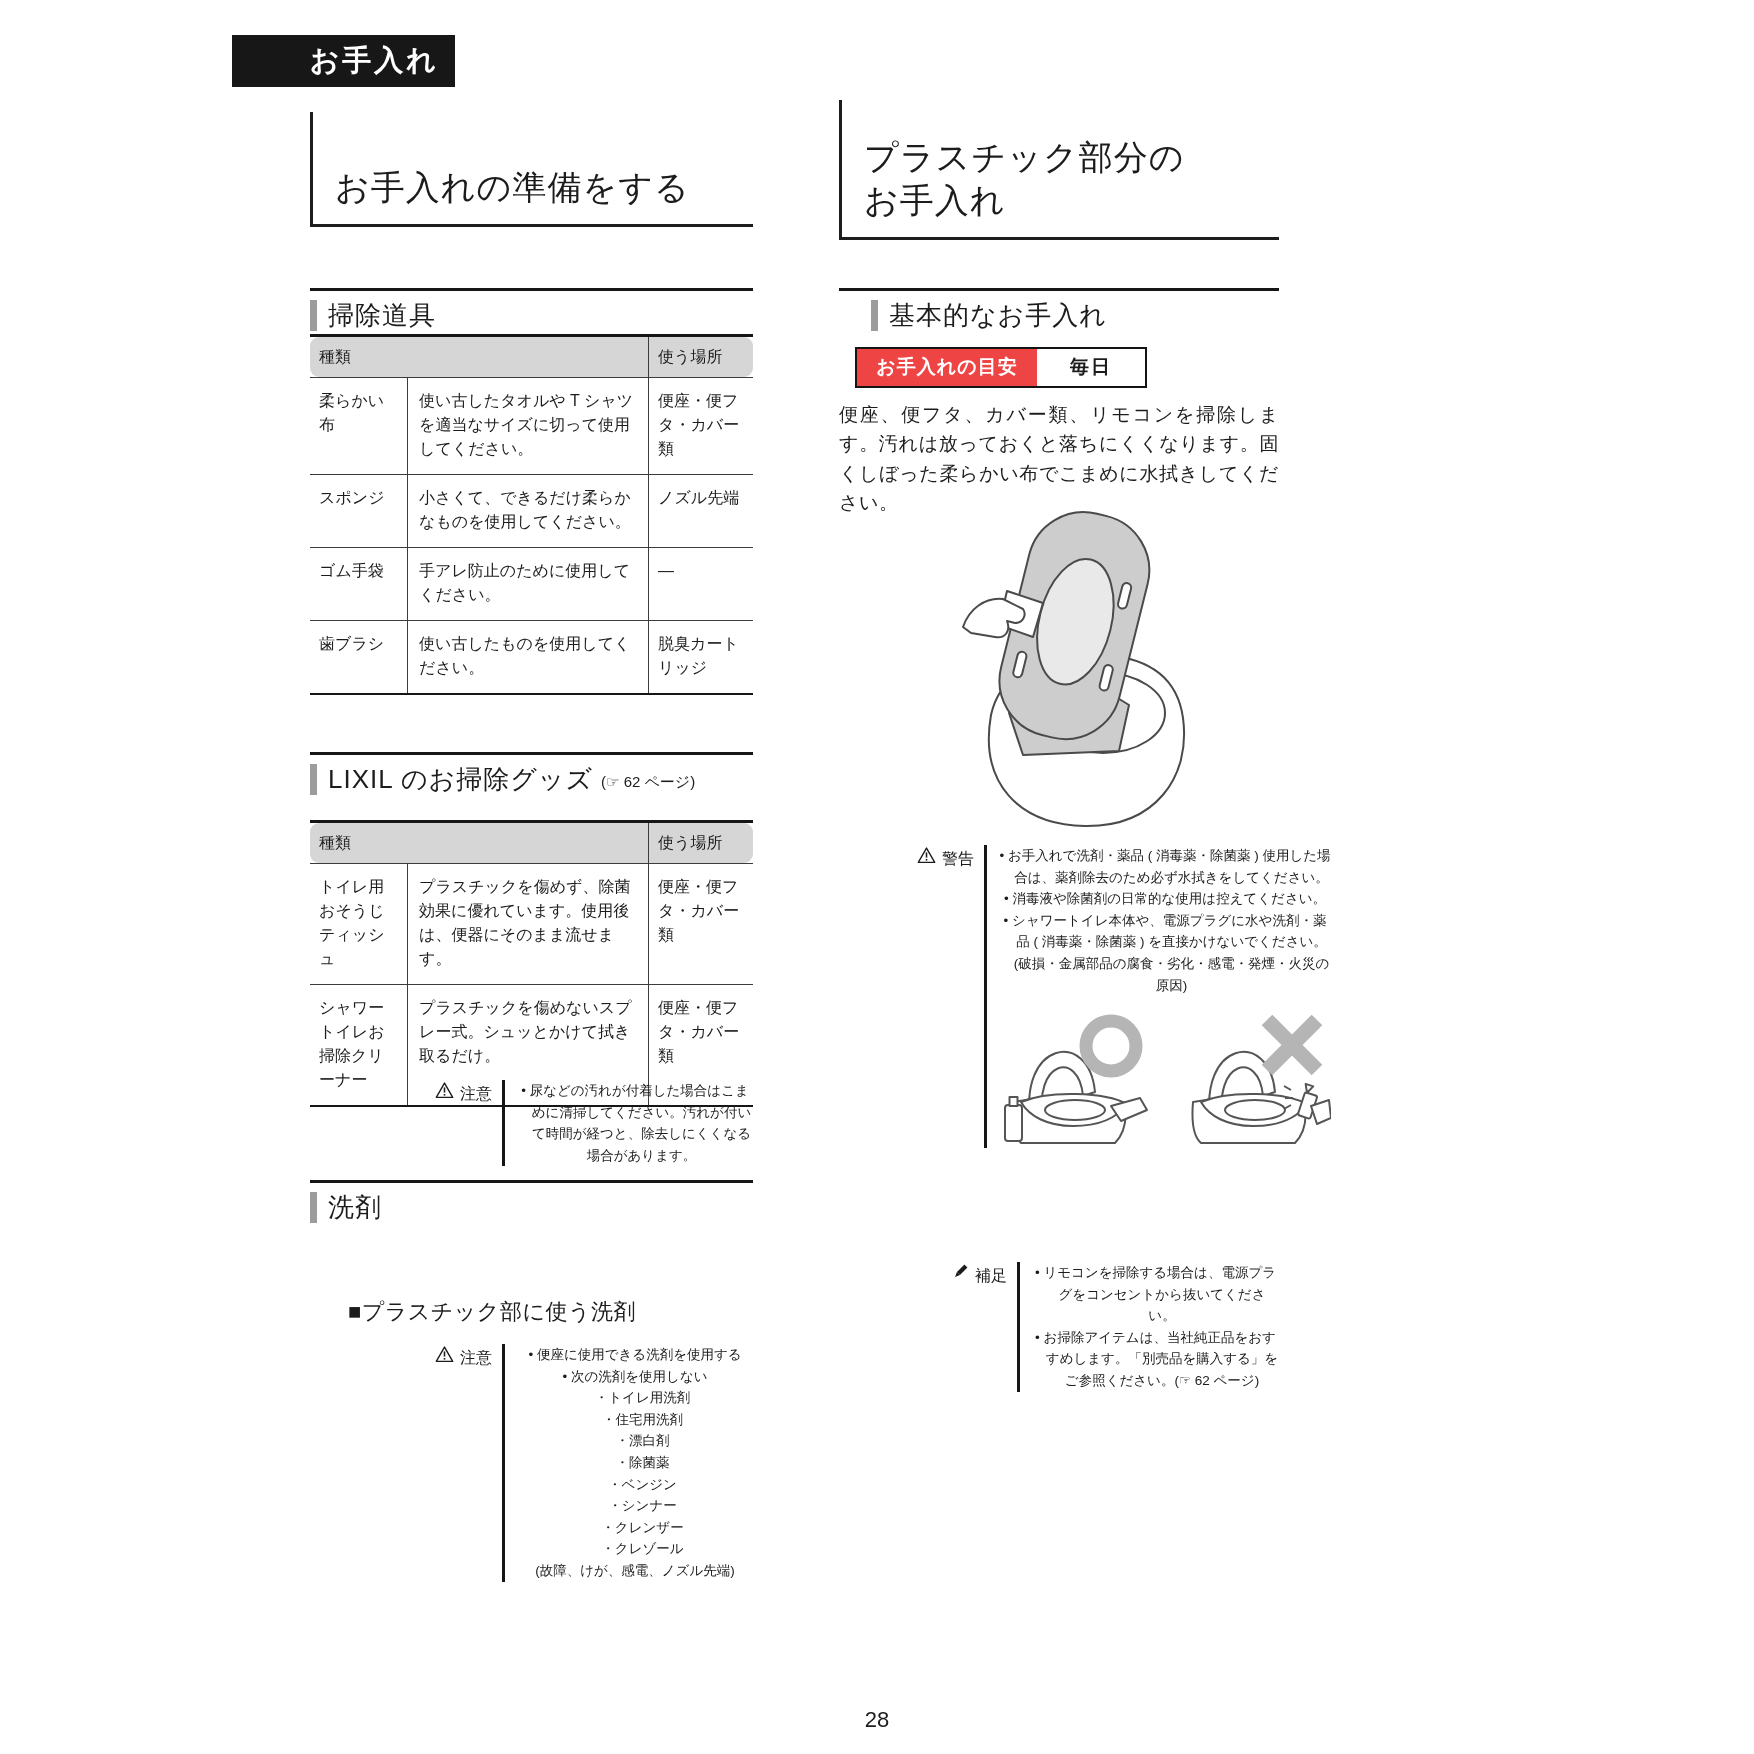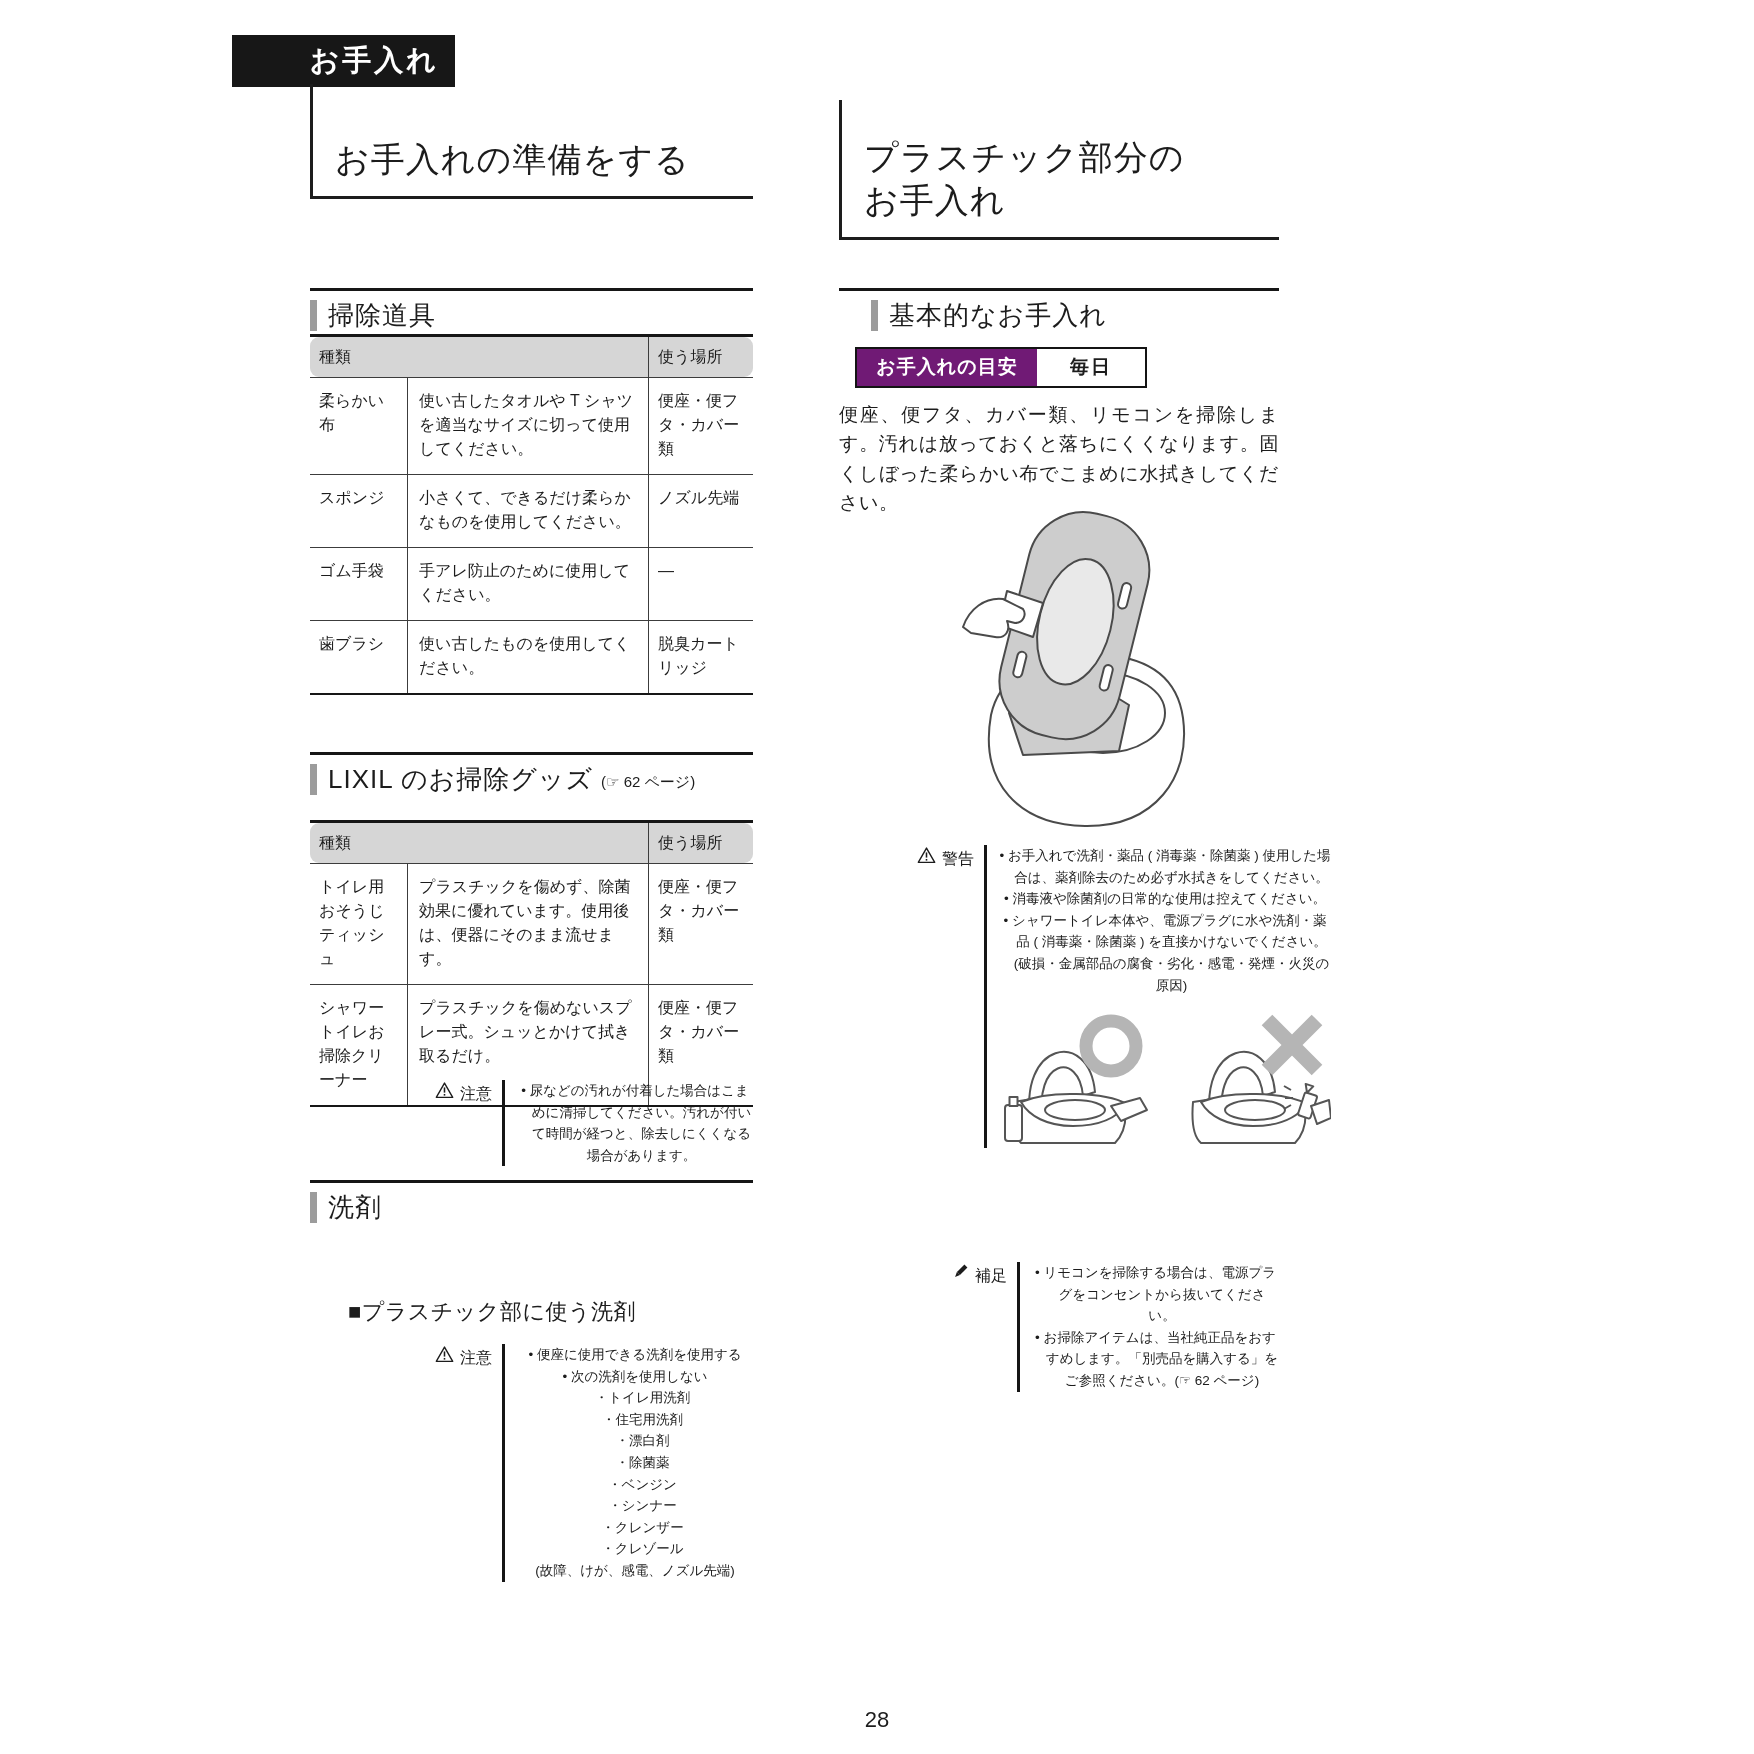--- a/index.html
+++ b/index.html
@@ -43,39 +43,39 @@
   .n-content{flex:1;padding-left:12px;text-align:center;}
   .bullet{padding-left:13px;text-indent:-13px;}
   .bullet::before{content:"• ";}
   .subitem{padding-left:30px;text-indent:-15px;}
   .subitem::before{content:"・";}
   .plain{padding-left:0;}
   
   .subhead{position:absolute;left:38px;font-size:22px;letter-spacing:0.5px;}
   
   .guide{position:absolute;display:flex;border:2px solid #141414;box-sizing:border-box;}
-  .guide-k{background:#701a75;color:#fff;width:180px;text-align:center;padding:5px 0 6px 0;font-size:19px;font-weight:bold;letter-spacing:1px;}
+  .guide-k{background:#ef4444;color:#fff;width:180px;text-align:center;padding:5px 0 6px 0;font-size:19px;font-weight:bold;letter-spacing:1px;}
   .guide-v{width:108px;text-align:center;padding:5px 0 6px 0;font-size:19px;font-weight:bold;letter-spacing:2px;}
   .intro{position:absolute;left:0;right:0;font-size:19px;line-height:1.55;text-align:justify;letter-spacing:0.5px;}
   .illu-main{position:absolute;}
   .ox-row{display:flex;gap:28px;margin-top:10px;}
   .page-number{position:absolute;left:0;right:0;top:1676px;text-align:center;font-size:22px;margin-top:31px;}
 </style>
 </head>
 <body>
 
 <div class="page">
 
   <div class="chapter-badge">
     <span>お手入れ</span>
   </div>
 
   <div class="col col-left">
 
-    <div class="title-block" style="top:84px;height:115px;">
+    <div class="title-block" style="top:112px;height:115px;">
       <div class="title-text">お手入れの準備をする</div>
     </div>
 
     <div class="sec" style="top:288px;">
       <div class="sec-inner">
         <span class="sec-bar"></span>
         <span class="sec-text">掃除道具</span>
       </div>
     </div>
 

